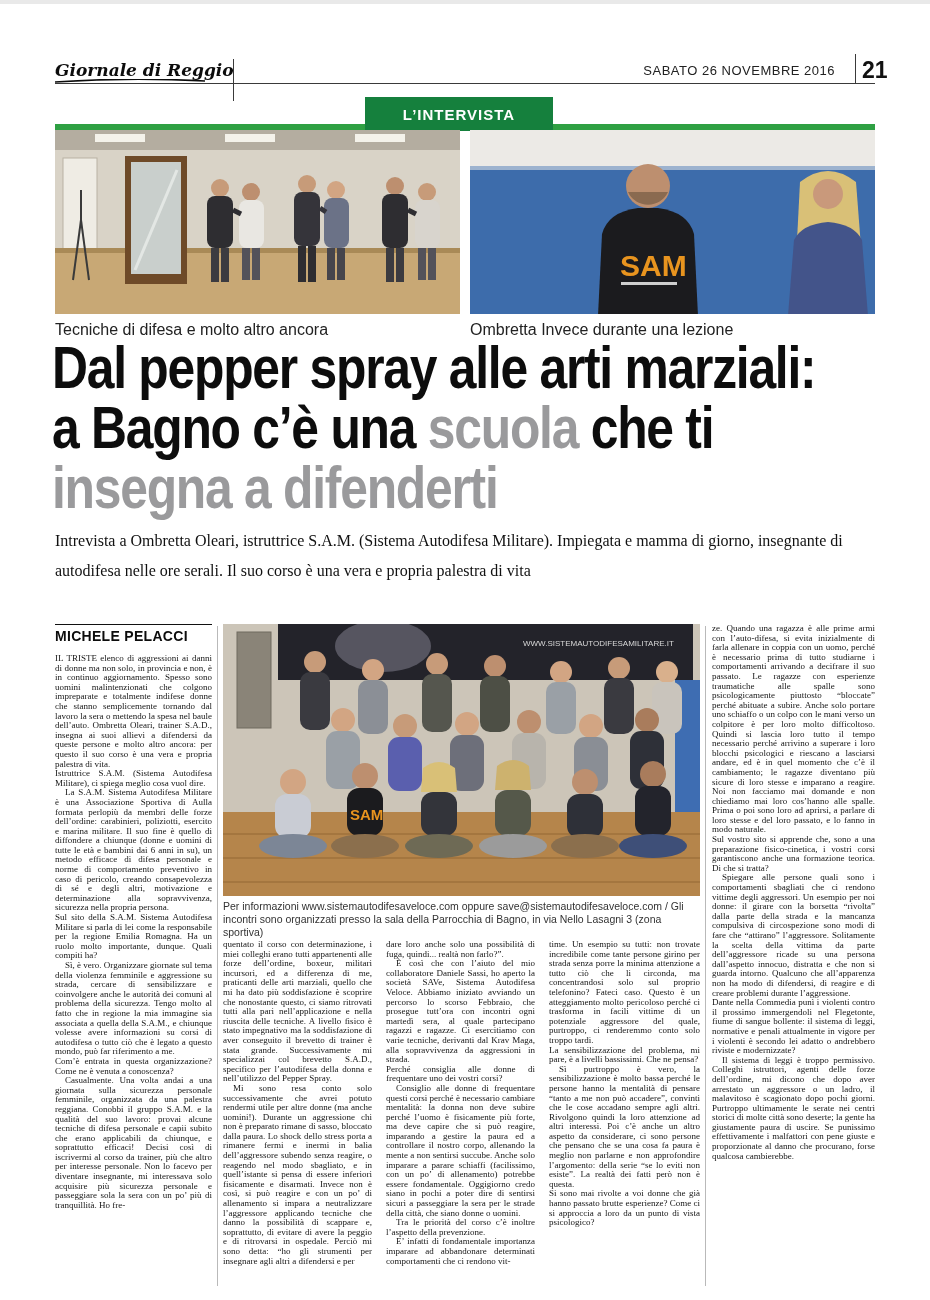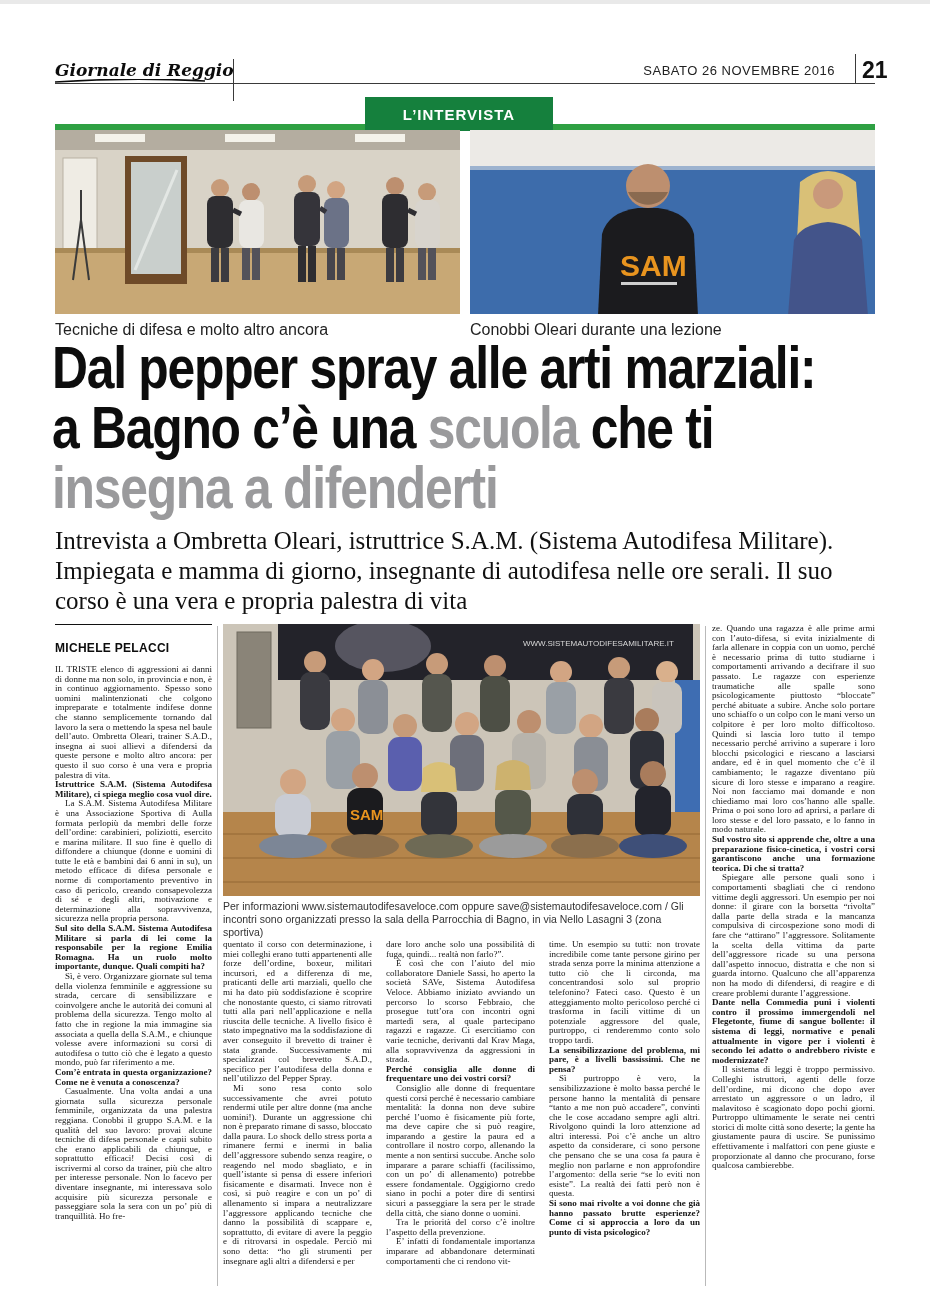--- a/index.html
+++ b/index.html
@@ -36,46 +36,46 @@
   .cap-left  { left:55px;  top:317px; }
   .cap-right { left:470px; top:317px; }
   
   .headline { position:absolute; left:52px; top:334px; width:870px;
     font-family:"Liberation Sans", sans-serif; font-weight:700; }
   .headline .hline { display:block; white-space:pre; font-size:60px; line-height:60px;
     letter-spacing:-1.5px; transform:scaleX(0.83); transform-origin:left center; color:#0d0d0d; }
   .headline .gray { color:#9a9a9c; }
   
   .standfirst { position:absolute; left:55px; top:522px; width:828px;
-    font-family:"Liberation Serif", serif; font-size:25px; line-height:30px; color:#111; }
+    font-family:"Liberation Serif", serif; font-size:16px; line-height:30px; color:#111; }
   
   .bodygrid { position:absolute; left:55px; top:620px; width:820px; height:668px; }
   .col { position:absolute; top:0; height:668px; overflow:hidden; }
   .col1 { left:0;   width:157px; }
   .col5 { left:657px; width:163px; }
   .vrule { position:absolute; top:2px; width:1px; height:660px; background:#b9b9b9; }
   .vrule-a { left:162px; } .vrule-b { left:650px; }
   .middle { position:absolute; left:168px; top:0; width:477px; height:668px; }
   .group-photo { width:477px; height:272px; overflow:hidden; }
   .group-caption { margin-top:4px; font-family:"Liberation Sans", sans-serif;
     font-size:10.5px; line-height:13px; color:#333; }
   .inner-cols { position:absolute; left:0; top:316px; width:477px; height:352px; }
   .icol { position:absolute; top:0; height:352px; overflow:hidden; }
   .icol2 { left:0;    width:149px; }
   .icol3 { left:163px; width:149px; }
   .icol4 { left:326px; width:151px; }
   
-  .byline { border-top:1.5px solid #111; padding-top:16px; margin-bottom:10px;
-    font-family:"Liberation Sans", sans-serif; font-weight:700; font-size:12px;
+  .byline { border-top:1.5px solid #111; padding-top:3px; margin-bottom:10px;
+    font-family:"Liberation Sans", sans-serif; font-weight:700; font-size:14px;
     letter-spacing:0.3px; color:#0c0c0c; }
   
   .para { font-family:"Liberation Serif", serif; font-size:9px; line-height:9.6px;
     text-align:justify; color:#151515; }
   .para.indent { text-indent:10px; }
-  .para.bold { font-weight:700; }
+  .para.bold { font-weight:400; }
 </style>
 </head>
 <body>
 
 <div class="page">
 
   <div class="masthead">
     <span class="logo-text">Giornale di Reggio</span>
     <svg class="logo-swoosh" viewBox="0 0 150 4" preserveAspectRatio="none">
         <path d="M0,3 Q75,-2 150,2" stroke="#0c0c0c" stroke-width="1.6" fill="none"></path>
@@ -153,21 +153,21 @@
       <text x="150" y="146" font-family="Liberation Sans, sans-serif" font-weight="bold" font-size="30" fill="#e8941f">SAM</text>
       <rect x="151" y="152" width="56" height="3" fill="#cfcfcf"></rect>
 
       <path d="M330,52 Q358,30 386,52 L392,130 L326,130 Z" fill="#d9c077"></path>
       <circle cx="358" cy="64" r="15" fill="#c9997b"></circle>
       <path d="M318,186 L324,110 Q332,94 358,92 Q384,94 392,110 L398,186 Z" fill="#43548a"></path>
     </svg>
   </div>
 
   <div class="photo-caption cap-left">Tecniche di difesa e molto altro ancora</div>
-  <div class="photo-caption cap-right">Conobbi Oleari durante una lezione</div>
+  <div class="photo-caption cap-right">Ombretta Invece durante una lezione</div>
 
   <h1 class="headline">
     <span class="hline">Dal pepper spray alle arti marziali:</span>
     <span class="hline"><span>a Bagno c’è una </span><span class="gray">scuola</span><span> che ti</span></span>
     <span class="hline gray">insegna a difenderti</span>
   </h1>
 
   <p class="standfirst">Intrevista a Ombretta Oleari, istruttrice S.A.M. (Sistema Autodifesa Militare). Impiegata e mamma di giorno, insegnante di autodifesa nelle ore serali. Il suo corso è una vera e propria palestra di vita</p>
 
   <div class="bodygrid">
@@ -280,20 +280,20 @@
             <p class="para normal">time. Un esempio su tutti: non trovate incredibile come tante persone girino per strada senza porre la minima attenzione a tutto ciò che li circonda, ma concentrandosi solo sul proprio telefonino? Fateci caso. Questo è un atteggiamento molto pericoloso perché ci trasforma in facili vittime di un potenziale aggressore del quale, purtroppo, ci renderemmo conto solo troppo tardi.</p>
             <p class="para bold">La sensibilizzazione del problema, mi pare, è a livelli bassissimi. Che ne pensa?</p>
             <p class="para normal indent">Sì purtroppo è vero, la sensibilizzazione è molto bassa perché le persone hanno la mentalità di pensare “tanto a me non può accadere”, convinti che le cose accadano sempre agli altri. Rivolgono quindi la loro attenzione ad altri interessi. Poi c’è anche un altro aspetto da considerare, ci sono persone che pensano che se una cosa fa paura è meglio non parlarne e non approfondire l’argomento: della serie “se lo eviti non esiste”. La realtà dei fatti però non è questa.</p>
             <p class="para bold">Si sono mai rivolte a voi donne che già hanno passato brutte esperienze? Come ci si approccia a loro da un punto di vista psicologico?</p>
           </div>
       </div>
     </div>
 
     <div class="col col5">
         <p class="para normal">ze. Quando una ragazza è alle prime armi con l’auto-difesa, si evita inizialmente di farla allenare in coppia con un uomo, perché è necessario prima di tutto studiarne i comportamenti arrivando a decifrare il suo passato. Le ragazze con esperienze traumatiche alle spalle sono psicologicamente piuttosto “bloccate” perché abituate a subire. Anche solo portare uno schiaffo o un colpo con le mani verso un colpitore è per loro molto difficoltoso. Quindi si lascia loro tutto il tempo necessario perché arrivino a superare i loro blocchi psicologici e riescano a lasciarsi andare, ed è in quel momento che c’è il cambiamento; le ragazze diventano più sicure di loro stesse e imparano a reagire. Noi non facciamo mai domande e non chiediamo mai loro cos’hanno alle spalle. Prima o poi sono loro ad aprirsi, a parlare di loro stesse e del loro passato, e lo fanno in modo naturale.</p>
-        <p class="para bold">Sul vostro sito si apprende che, oltre a una preparazione fisico-cinetica, i vostri corsi garantiscono anche una formazione teorica. Di che si tratta?</p>
+        <p class="para bold">Sul vostro sito si apprende che, sono a una preparazione fisico-cinetica, i vostri corsi garantiscono anche una formazione teorica. Di che si tratta?</p>
         <p class="para normal indent">Spiegare alle persone quali sono i comportamenti sbagliati che ci rendono vittime degli aggressori. Un esempio per noi donne: il girare con la borsetta “rivolta” dalla parte della strada e la mancanza compulsiva di circospezione sono modi di fare che “attirano” l’aggressore. Solitamente la scelta della vittima da parte dell’aggressore ricade su una persona dall’aspetto innocuo, distratta e che non si guarda intorno. Qualcuno che all’apparenza non ha modo di difendersi, di reagire e di creare problemi durante l’aggressione.</p>
         <p class="para bold">Dante nella Commedia punì i violenti contro il prossimo immergendoli nel Flegetonte, fiume di sangue bollente: il sistema di leggi, normative e penali attualmente in vigore per i violenti è secondo lei adatto o andrebbero riviste e modernizzate?</p>
         <p class="para normal indent">Il sistema di leggi è troppo permissivo. Colleghi istruttori, agenti delle forze dell’ordine, mi dicono che dopo aver arrestato un aggressore o un ladro, il malavitoso è scagionato dopo pochi giorni. Purtroppo ultimamente le serate nei centri storici di molte città sono deserte; la gente ha giustamente paura di uscire. Se punissimo effettivamente i malfattori con pene giuste e proporzionate al danno che procurano, forse qualcosa cambierebbe.</p>
       </div>
   </div>
 
 </div>
 
 </body></html>

